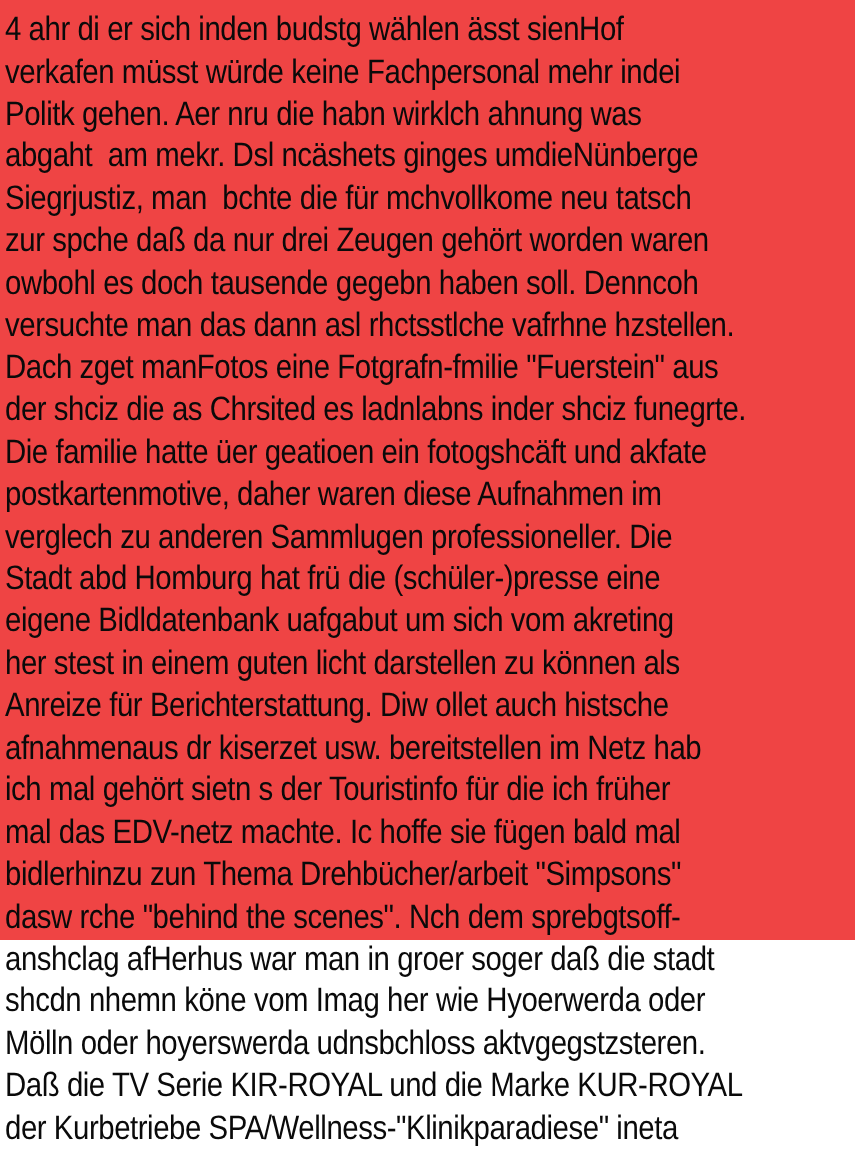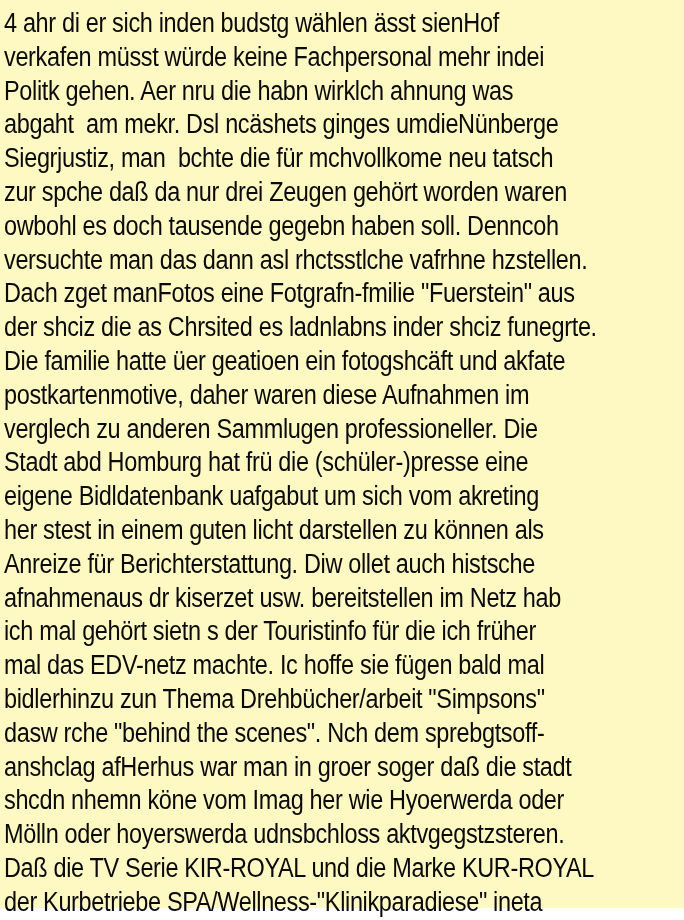--- a/index.html
+++ b/index.html
@@ -6,23 +6,23 @@
     margin: 0;
     padding: 0;
     width: 684px;
     height: 920px;
     background: #ffffff;
     overflow: hidden;
   }
   .page {
     box-sizing: border-box;
     width: 684px;
-    height: 908px;
+    height: 752px;
     padding: 7px 0 0 4px;
-    background: #fef9c3;
+    background: #ef4444;
   }
   .text-line {
     font-family: "Liberation Sans", "DejaVu Sans", sans-serif;
     font-size: 27px;
     line-height: 33.8px;
     color: #0a0a0a;
     white-space: pre;
     letter-spacing: -0.4px;
     transform: scaleX(0.87);
     transform-origin: 0 0;

